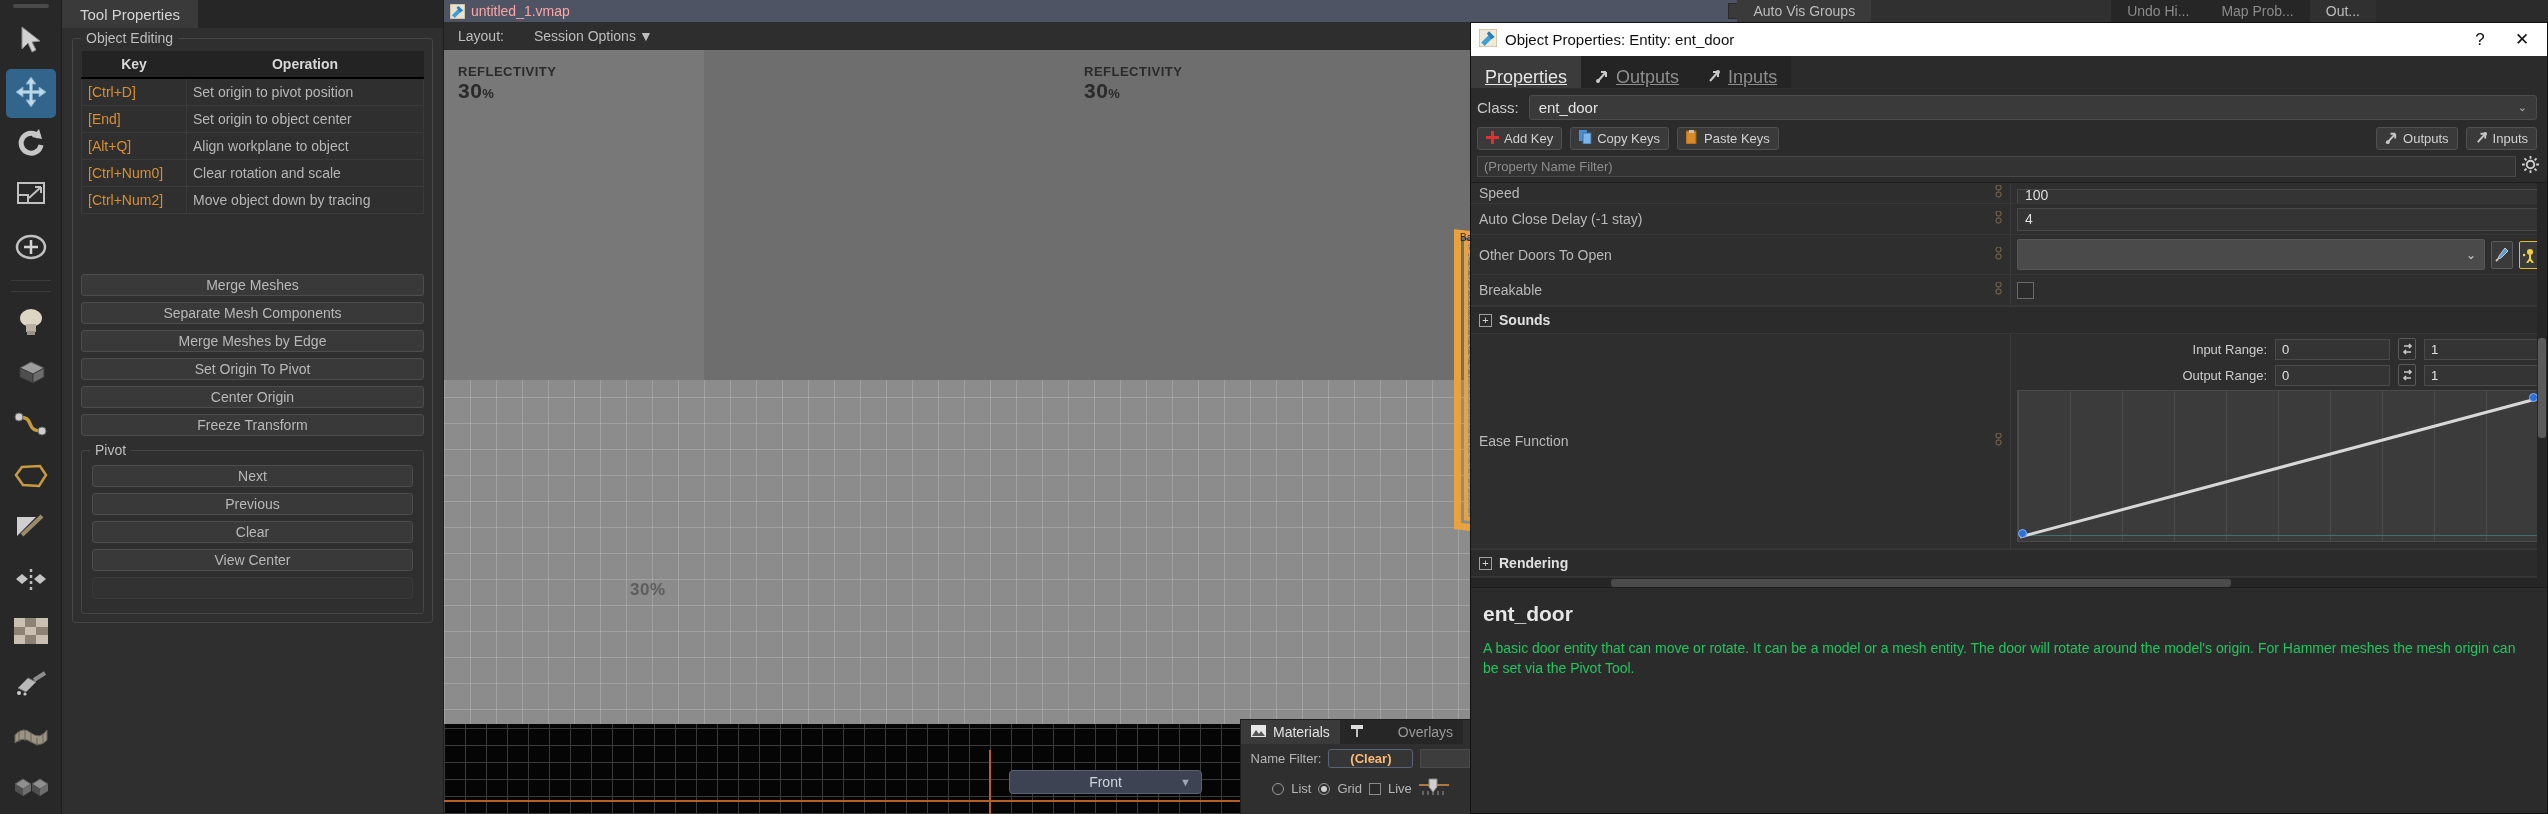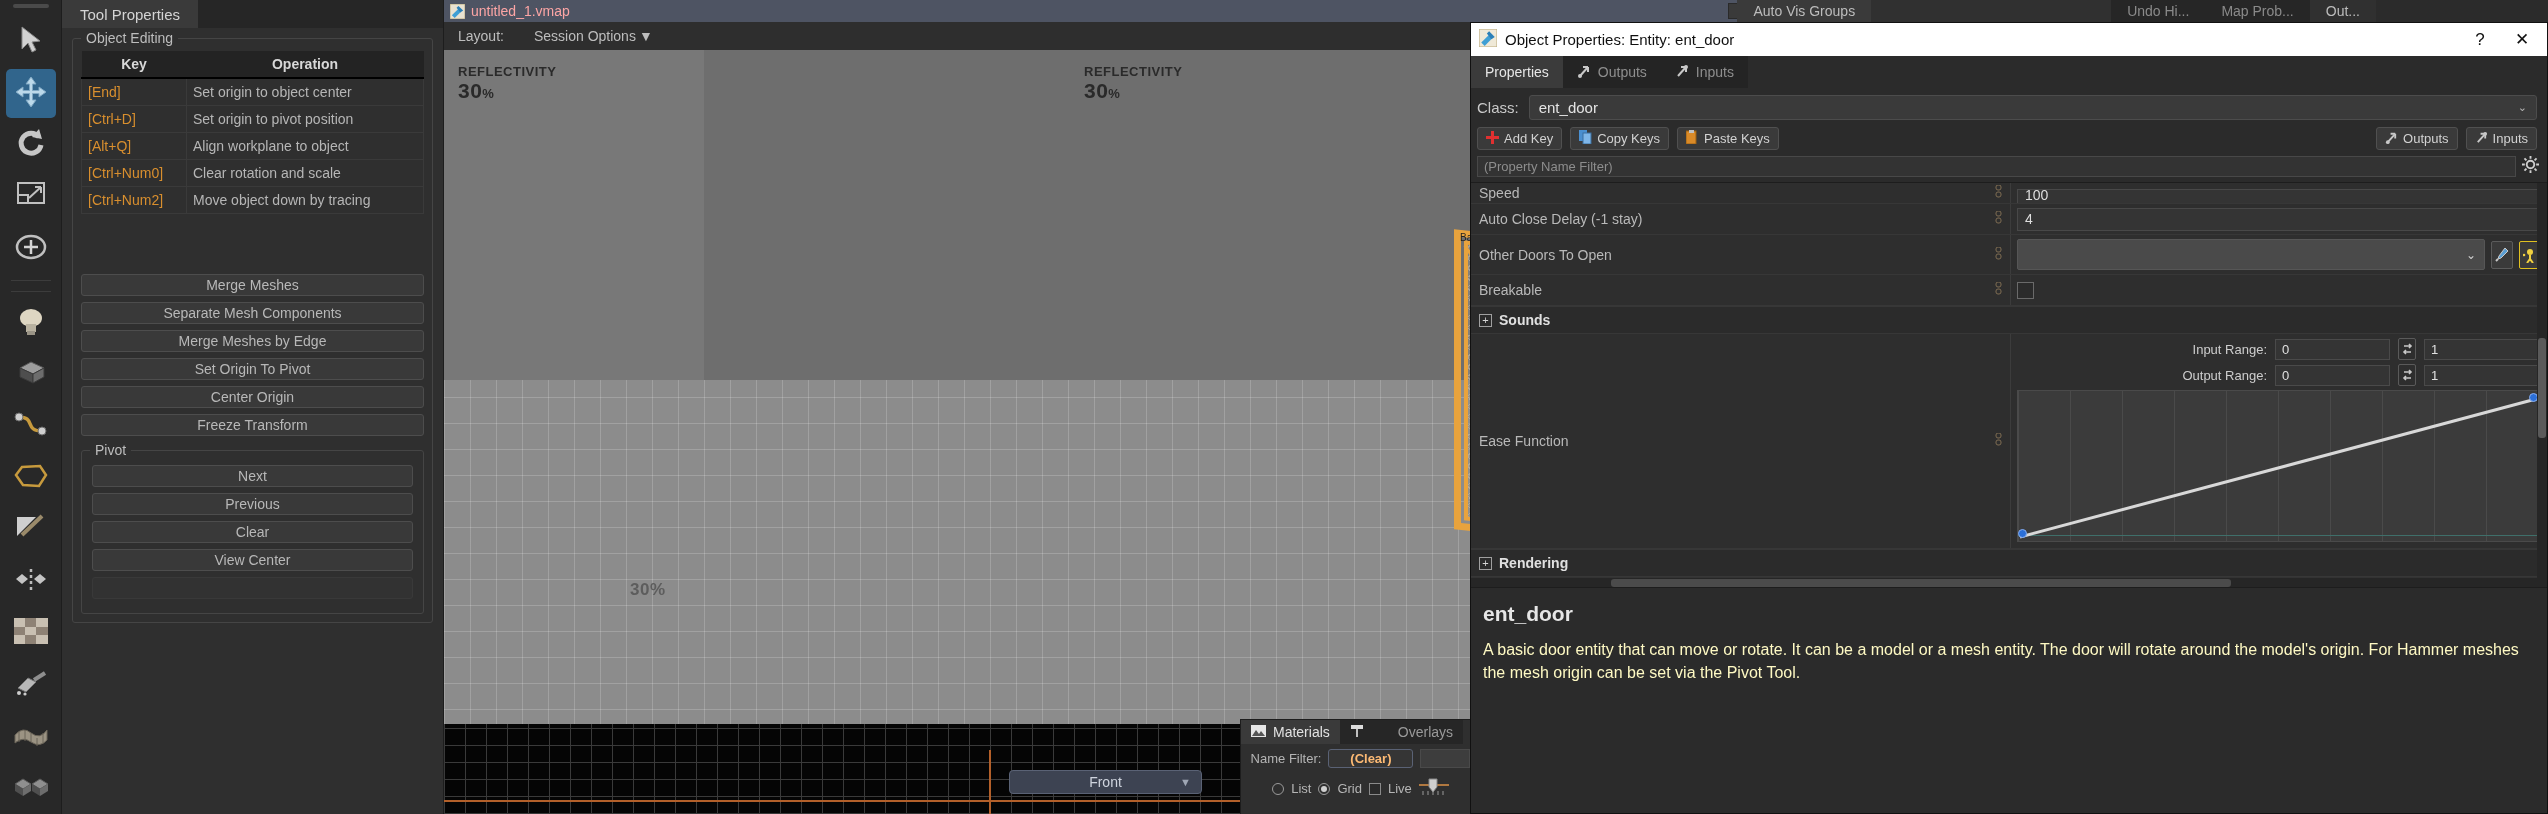--- a/index.html
+++ b/index.html
@@ -158,21 +158,21 @@
     display:flex; flex-direction:column;
   }
   .obj-titlebar {
     height:33px; background:#fff; display:flex; align-items:center;
     padding:0 8px; gap:8px;
   }
   .obj-title { font-size:15px; color:#101010; flex:1; }
   .tb-btn { width:34px; height:30px; display:flex; align-items:center; justify-content:center; color:#111; font-size:17px; }
 
   .obj-tabs { height:32px; background:#2b2b2b; display:flex; align-items:stretch; }
-  .obj-tab { padding:0 14px; display:flex; align-items:center; gap:7px; font-size:14px; }
+  .obj-tab { padding:0 14px; display:flex; align-items:flex-end; gap:7px; font-size:18px;text-decoration:underline; }
   .obj-tab.sel { background:#3b3b3b; color:#e6e6e6; }
   .obj-tab.unsel { background:#242424; color:#8e8e8e; }
 
   .class-row { display:flex; align-items:center; gap:10px; padding:7px 10px 4px 6px; }
   .class-lbl { font-size:15px; color:#c9c9c9; }
   .class-field {
     flex:1; height:25px; background:#3a3a3a; border:1px solid #4c4c4c; border-radius:3px;
     display:flex; align-items:center; padding:0 9px; font-size:15px; color:#e4e4e4;
     position:relative;
   }
@@ -252,21 +252,21 @@
     font-size:13.5px; color:#e2e2e2; padding:0 7px; line-height:24px; overflow:hidden; white-space:nowrap;
   }
 
   .hscroll { height:10px; background:#262626; border-top:1px solid #333; position:relative;}
   .hscroll .thumb { position:absolute; left:140px; width:620px; top:1px; height:8px; background:#4b4b4b; border-radius:3px;}
   .vscroll { position:absolute; right:0; top:0; width:10px; bottom:0; background:#262626;}
   .vscroll .thumb { position:absolute; right:1px; top:155px; width:8px; height:100px; background:#5a5a5a; border-radius:3px;}
 
   .help-pane { flex:1; background:#2b2b2b; padding:14px 12px; border-top:1px solid #1d1d1d;}
   .help-title { font-size:21px; font-weight:bold; color:#e6e6e6; margin-bottom:12px; }
-  .help-body { font-size:16px; line-height:1.45; color:#fef9c3; max-width:1040px;}
+  .help-body { font-size:14px; line-height:1.45; color:#22c55e; max-width:1040px;}
 </style>
 </head>
 <body>
 
 <div class="app">
 
   <div class="tool-rail">
     <div class="rail-grip"></div>
 
     <div class="rail-btn">
@@ -431,26 +431,26 @@
       <div class="group-legend">Object Editing</div>
       <table class="keys">
         <thead>
           <tr>
             <th>Key</th>
             <th>Operation</th>
           </tr>
         </thead>
         <tbody>
           <tr>
+            <td class="k">[Ctrl+D]</td>
+            <td>Set origin to pivot position</td>
+          </tr>
+          <tr>
             <td class="k">[End]</td>
             <td>Set origin to object center</td>
-          </tr>
-          <tr>
-            <td class="k">[Ctrl+D]</td>
-            <td>Set origin to pivot position</td>
           </tr>
           <tr>
             <td class="k">[Alt+Q]</td>
             <td>Align workplane to object</td>
           </tr>
           <tr>
             <td class="k">[Ctrl+Num0]</td>
             <td>Clear rotation and scale</td>
           </tr>
           <tr>

